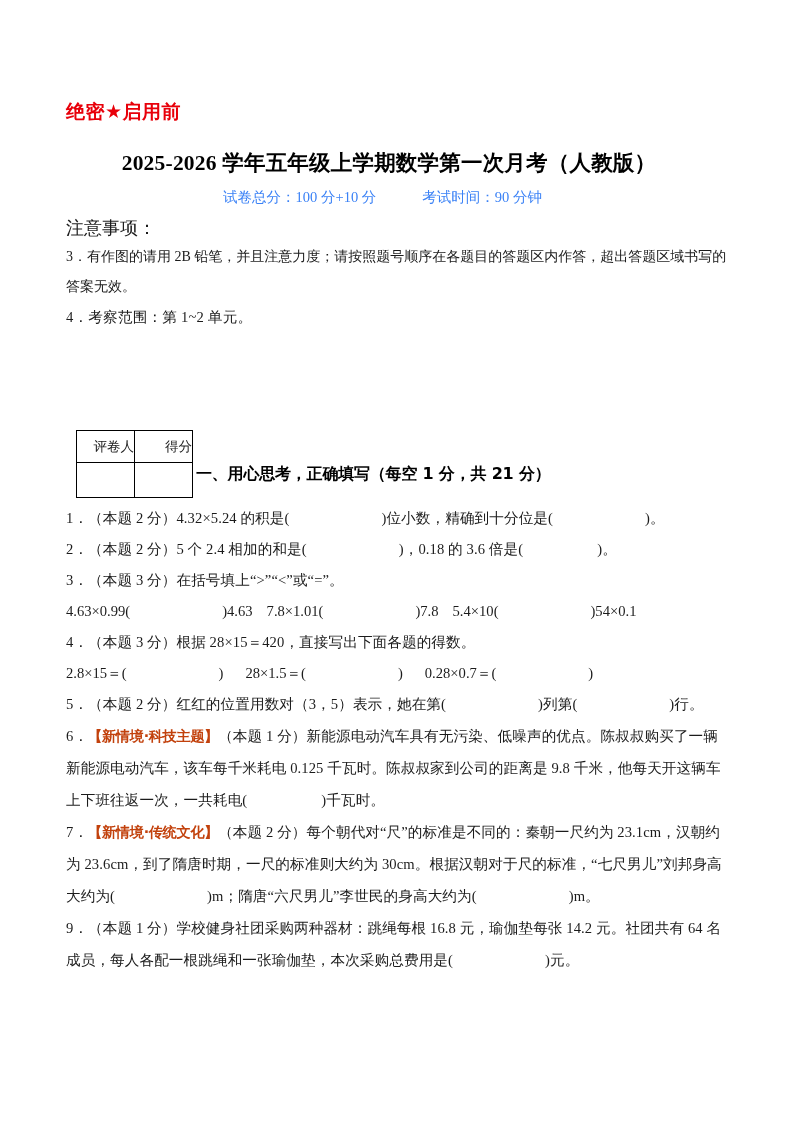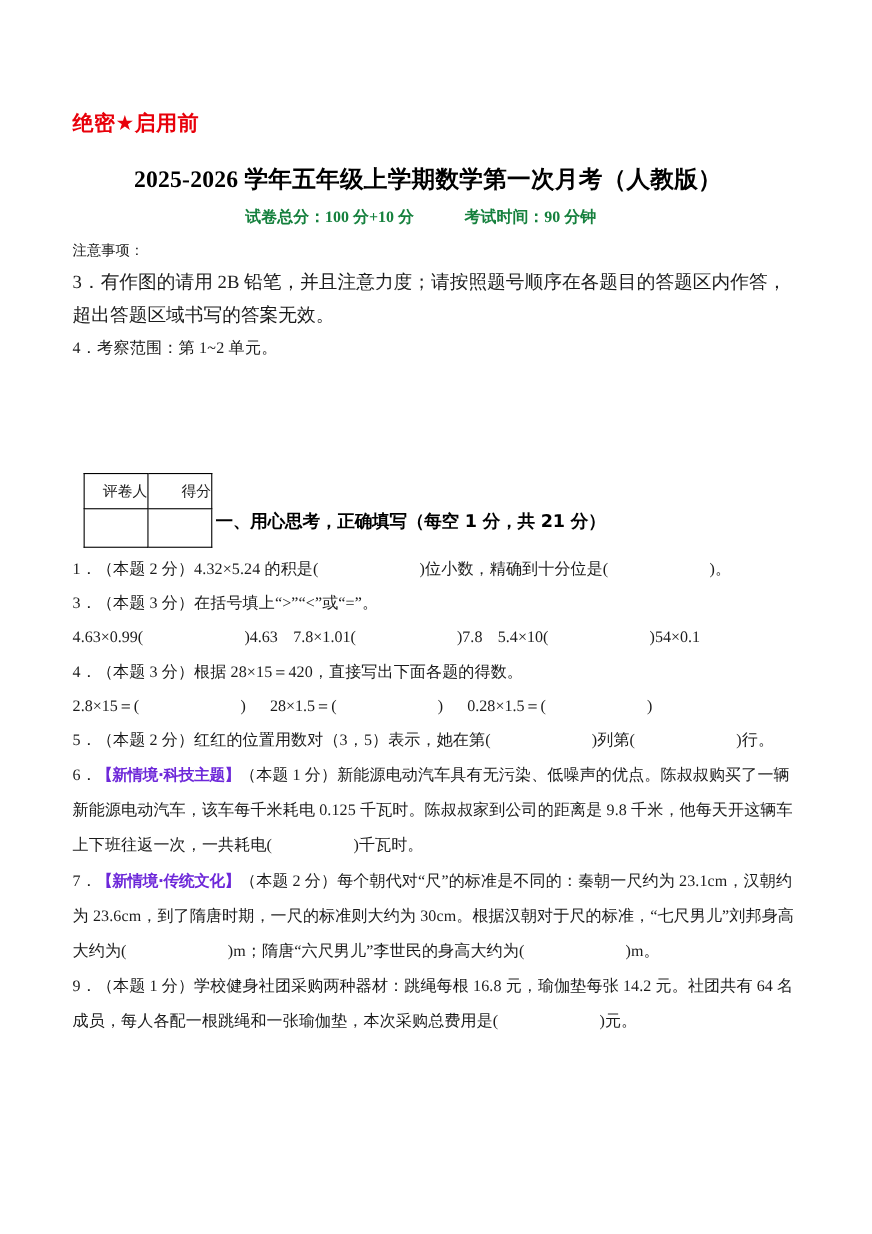--- a/index.html
+++ b/index.html
@@ -48,23 +48,23 @@
     white-space: nowrap;
     margin-left: 13px;
   }
   .doc-subtitle {
     position: absolute;
     left: 0;
     right: 0;
     top: 188px;
     text-align: center;
     font-family: "Liberation Serif", "DejaVu Serif", serif;
-    font-weight: bold;
+    font-weight: normal;
     font-size: 14.5px;
-    color: #15803d;
+    color: #3b82f6;
     white-space: nowrap;
   }
   .doc-subtitle .gap {
     display: inline-block;
     width: 46px;
   }
 
   
   .notice-block {
     position: absolute;
@@ -72,26 +72,26 @@
     top: 214px;
     width: 665px;
   }
   .notice-line {
     font-size: 14.6px;
     line-height: 30px;
     color: #1b1b1b;
     letter-spacing: 0.2px;
   }
   .notice-head {
-    font-size: 13px;
+    font-size: 18px;
     line-height: 28px;
     color: #1b1b1b;
   }
   .notice-wrap {
-    font-size: 17px;
+    font-size: 14px;
     line-height: 30px;
     color: #1b1b1b;
   }
 
   
   .grader-table {
     position: absolute;
     left: 76px;
     top: 430px;
     width: 114px;
@@ -137,21 +137,21 @@
     color: #1b1b1b;
     letter-spacing: 0.1px;
   }
   .q.multi { line-height: 32px; }
   .sub {
     font-size: 14.6px;
     line-height: 31px;
     color: #1b1b1b;
   }
   .tag {
-    color: #6d28d9;
+    color: #c2410c;
     font-weight: bold;
     font-family: "DejaVu Sans", "Liberation Sans", sans-serif;
     font-size: 14.2px;
     letter-spacing: -0.3px;
   }
   .blank-m { display: inline-block; width: 74px; }
   .blank-l { display: inline-block; width: 92px; }
   .spacer-sm { display: inline-block; width: 14px; }
   .spacer-md { display: inline-block; width: 22px; }
   .nowrap { white-space: nowrap; }
@@ -189,33 +189,36 @@
     </table>
 
   <div class="section-title">一、用心思考，正确填写（每空 1 分，共 21 分）</div>
 
   <div class="questions">
 
     <div class="q">
       <span>1．</span><span>（本题 2 分）</span><span>4.32×5.24 的积是(</span><span class="blank-l"></span><span>)位小数，精确到十分位是(</span><span class="blank-l"></span><span>)。</span>
     </div>
 
+    <div class="q">
+      <span>2．</span><span>（本题 2 分）</span><span>5 个 2.4 相加的和是(</span><span class="blank-l"></span><span>)，0.18 的 3.6 倍是(</span><span class="blank-m"></span><span>)。</span>
+    </div>
 
     <div class="q">
       <span>3．</span><span>（本题 3 分）</span><span>在括号填上“&gt;”“&lt;”或“=”。</span>
     </div>
     <div class="sub">
       <span class="nowrap"><span>4.63×0.99(</span><span class="blank-l"></span><span>)4.63</span></span><span class="spacer-sm"></span><span class="nowrap"><span>7.8×1.01(</span><span class="blank-l"></span><span>)7.8</span></span><span class="spacer-sm"></span><span class="nowrap"><span>5.4×10(</span><span class="blank-l"></span><span>)54×0.1</span></span>
     </div>
 
     <div class="q">
       <span>4．</span><span>（本题 3 分）</span><span>根据 28×15＝420，直接写出下面各题的得数。</span>
     </div>
     <div class="sub">
-      <span class="nowrap"><span>2.8×15＝(</span><span class="blank-l"></span><span>)</span></span><span class="spacer-md"></span><span class="nowrap"><span>28×1.5＝(</span><span class="blank-l"></span><span>)</span></span><span class="spacer-md"></span><span class="nowrap"><span>0.28×1.5＝(</span><span class="blank-l"></span><span>)</span></span>
+      <span class="nowrap"><span>2.8×15＝(</span><span class="blank-l"></span><span>)</span></span><span class="spacer-md"></span><span class="nowrap"><span>28×1.5＝(</span><span class="blank-l"></span><span>)</span></span><span class="spacer-md"></span><span class="nowrap"><span>0.28×0.7＝(</span><span class="blank-l"></span><span>)</span></span>
     </div>
 
     <div class="q">
       <span>5．</span><span>（本题 2 分）</span><span>红红的位置用数对（3，5）表示，她在第(</span><span class="blank-l"></span><span>)列第(</span><span class="blank-l"></span><span>)行。</span>
     </div>
 
     <div class="q multi">
       <span>6．</span><span class="tag">【新情境·科技主题】</span><span>（本题 1 分）</span><span>新能源电动汽车具有无污染、低噪声的优点。陈叔叔购买了一辆新能源电动汽车，该车每千米耗电 0.125 千瓦时。陈叔叔家到公司的距离是 9.8 千米，他每天开这辆车上下班往返一次，一共耗电(</span><span class="blank-m"></span><span>)千瓦时。</span>
     </div>
 

